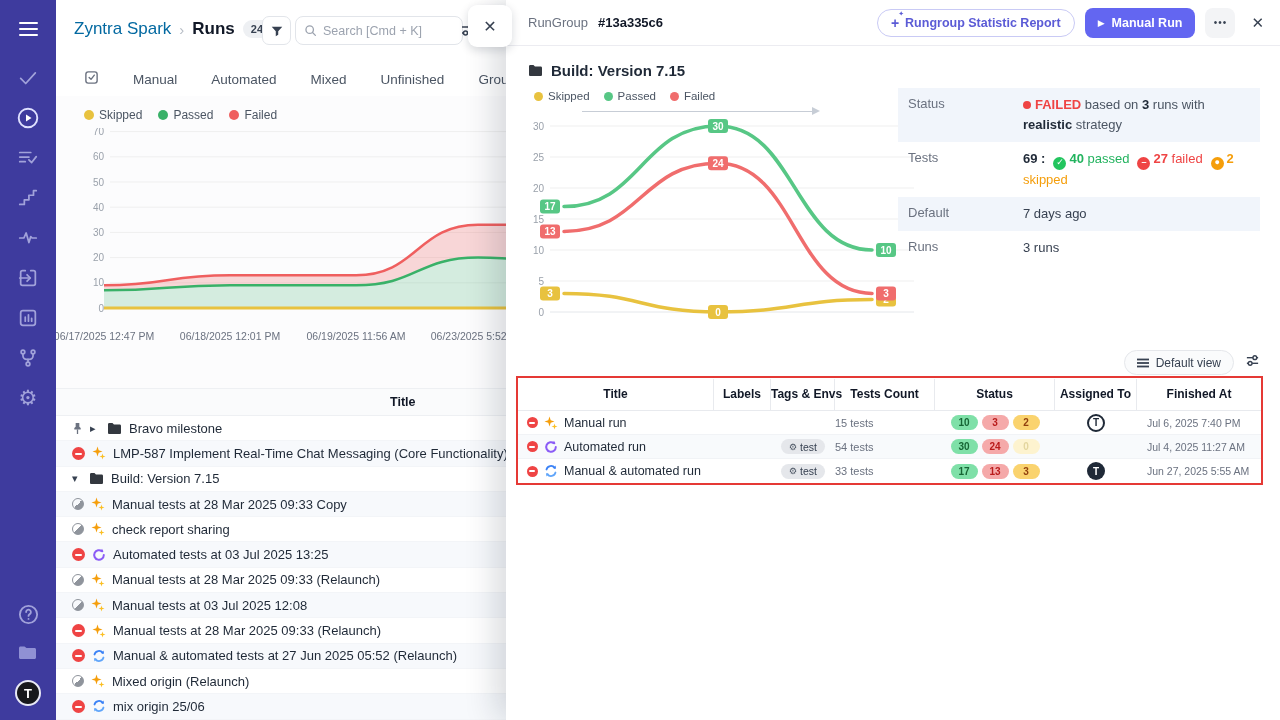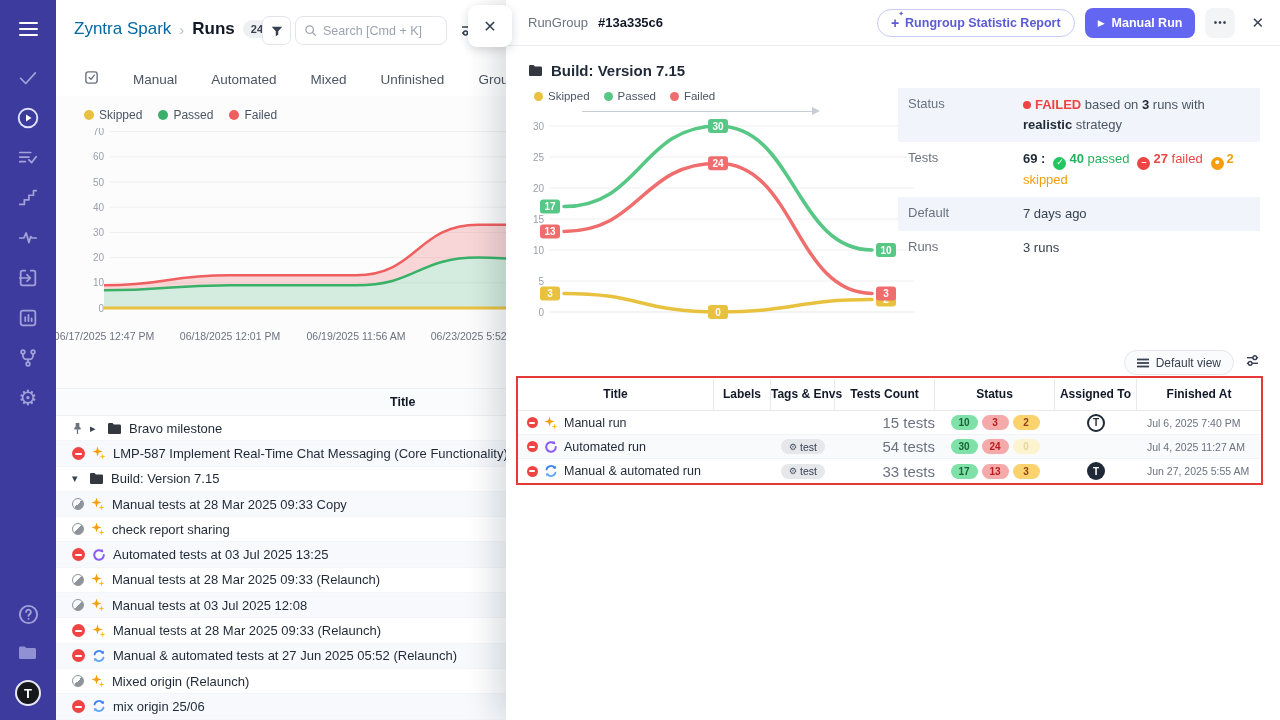--- a/index.html
+++ b/index.html
@@ -24,21 +24,21 @@
   
   .left-panel { position:absolute; left:56px; top:0; width:1224px; height:720px; background:#fff; overflow:hidden; }
   .lp-header { position:relative; height:62px; }
   .crumb { position:absolute; left:18px; top:19px; display:flex; align-items:center; gap:8px; font-size:17px; }
   .crumb .app-name { color:#0369a1; }
   .crumb .sep { color:#b6bcc5; font-size:15px; }
   .crumb .page { color:#111827; font-weight:bold; }
   .count-pill { background:#eef0f3; color:#374151; font-size:11px; font-weight:bold; border-radius:9px; padding:3px 8px; }
   .funnel-btn { position:absolute; left:206px; top:16px; width:29px; height:29px; border:1px solid #e2e5ea;
     border-radius:7px; background:#fff; display:flex; align-items:center; justify-content:center; cursor:pointer; }
-  .searchbox { position:absolute; left:239px; top:16px; width:152px; height:29px; border:1px solid #e2e5ea;
+  .searchbox { position:absolute; left:239px; top:16px; width:168px; height:29px; border:1px solid #e2e5ea;
     border-radius:8px; background:#fff; display:flex; align-items:center; padding:0 8px; gap:6px; }
   .searchbox input { border:none; outline:none; width:110px; font-size:12.5px; color:#374151;
     font-family:"Liberation Sans","DejaVu Sans",sans-serif; }
   .searchbox input::placeholder { color:#9ca3af; }
   .sliders-ic { position:absolute; left:404px; top:22px; }
 
   .tabs-row { position:relative; height:34px; display:flex; align-items:center; gap:34px; padding-left:28px; }
   .tabs-items { display:flex; gap:34px; align-items:center; }
   .tab { font-size:13.5px; color:#4b5563; cursor:pointer; white-space:nowrap; }
   .tab-pill { background:#dcf0c8; color:#44503c; font-size:12.5px; border-radius:12px; padding:4px 12px; white-space:nowrap; }
@@ -121,21 +121,21 @@
   .rt-head, .rt-row { display:grid; grid-template-columns:196px 57px 64px 100px 120px 82px 124px; align-items:center; }
   .rt-head { height:33px; border-bottom:1px solid #e8eaee; }
   .rt-head div { font-size:12px; font-weight:bold; color:#111827; text-align:center; border-right:1px solid #e8eaee;
     line-height:31px; height:31px; white-space:nowrap; }
   .rt-head div:last-child { border-right:none; }
   .rt-row { height:24px; border-bottom:1px solid #f1f3f6; }
   .rt-row:last-child { border-bottom:none; }
   .rt-row.alt { background:#f8fafc; }
   .c-title { display:flex; align-items:center; gap:6px; padding-left:9px; font-size:12.5px; color:#1f2937; white-space:nowrap; overflow:hidden; }
   .c-title .st-failed { width:11px; height:11px; min-width:11px; } .c-title .st-failed::after { left:2.4px; top:4.6px; width:6px; }
-  .c-center { text-align:right; font-size:15px; color:#6b7280; }
+  .c-center { text-align:left; font-size:11px; color:#6b7280; }
   .c-tags { display:flex; justify-content:center; }
   .tag-pill { background:#e5e7eb; color:#374151; font-size:10.5px; border-radius:9px; padding:1.5px 8px;
     display:flex; gap:3px; align-items:center; white-space:nowrap; }
   .c-status { display:flex; gap:4px; justify-content:center; }
   .num-pill { min-width:27px; height:15px; border-radius:8px; font-size:10px; font-weight:bold;
     display:flex; align-items:center; justify-content:center; }
   .np-pass { background:#7fe0a8; color:#166534; }
   .np-fail { background:#f5a9a9; color:#b91c1c; }
   .np-skip { background:#fad36e; color:#92400e; }
   .np-faint { background:#fdf3cf; color:#e3d69f; }

